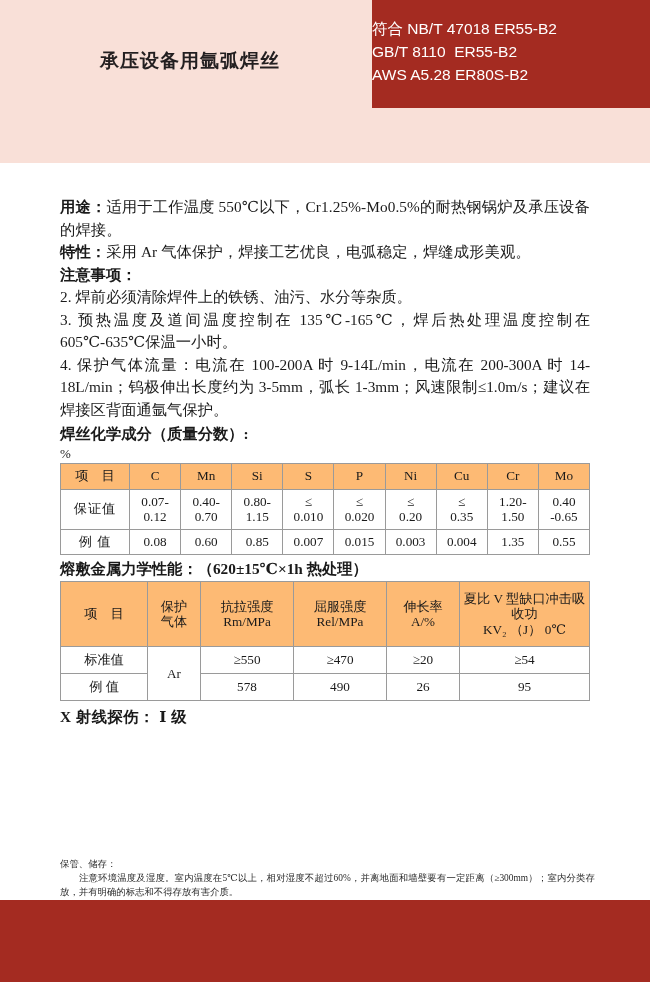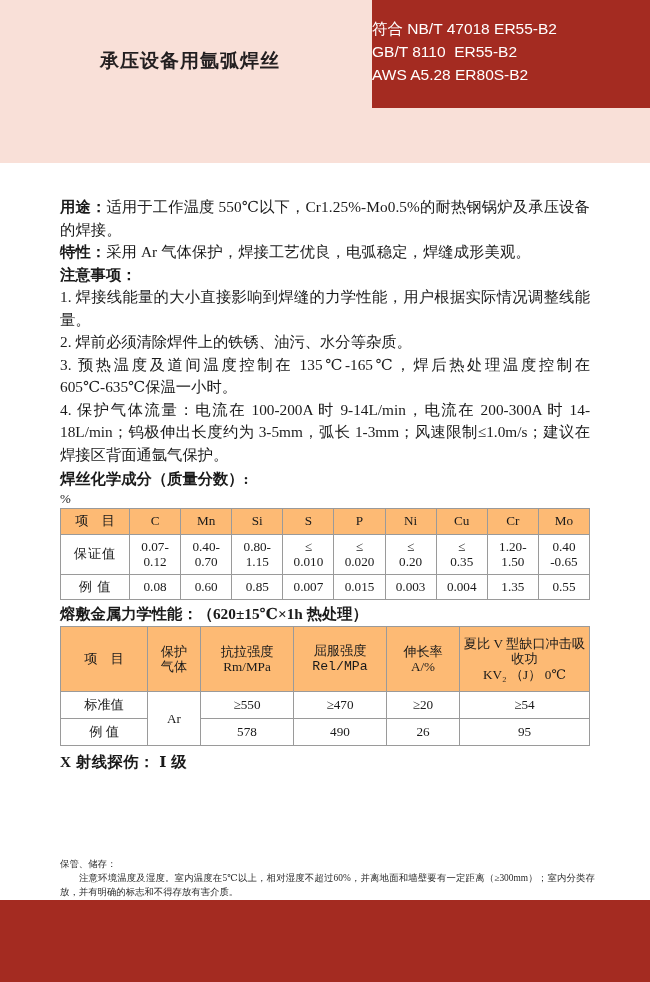--- a/index.html
+++ b/index.html
@@ -133,21 +133,21 @@
   #chem-table th.c-item { width: 66px; }
   #chem-table th { height: 21px; }
   #chem-table td.row-label { letter-spacing: 1px; }
   #chem-table tr.guar td { height: 35px; }
   #chem-table tr.samp td { height: 20px; }
 
   
   #mech-table th.m-item { width: 84px; }
   #mech-table th.m-gas  { width: 50px; }
   #mech-table th.m-ts   { width: 90px; }
-  #mech-table th.m-ys   { width: 90px; font-family: Liberation Mono, monospace; }
+  #mech-table th.m-ys   { width: 90px; }
   #mech-table th.m-el   { width: 70px; }
   #mech-table thead th { height: 60px; }
   #mech-table tbody td { height: 22px; }
 
   .xray {
     font-size: 15.3px;
     font-weight: 700;
     margin-top: 6px;
     letter-spacing: 0.5px;
   }
@@ -190,21 +190,20 @@
 
 <div class="body-wrap">
   <div class="content">
 
     <p class="para"><span class="lead">用途：</span><span>适用于工作温度 550℃以下，Cr1.25%-Mo0.5%的耐热钢锅炉及承压设备的焊接。</span></p>
 
     <p class="para"><span class="lead">特性：</span><span>采用 Ar 气体保护，焊接工艺优良，电弧稳定，焊缝成形美观。</span></p>
 
     <p class="sec-head">注意事项：</p>
 
-    <p class="note-item">1. 焊接线能量的大小直接影响到焊缝的力学性能，用户根据实际情况调整线能量。</p>
     <p class="note-item">2. 焊前必须清除焊件上的铁锈、油污、水分等杂质。</p>
     <p class="note-item">3. 预热温度及道间温度控制在 135℃-165℃，焊后热处理温度控制在605℃-635℃保温一小时。</p>
     <p class="note-item">4. 保护气体流量：电流在 100-200A 时 9-14L/min，电流在 200-300A 时 14-18L/min；钨极伸出长度约为 3-5mm，弧长 1-3mm；风速限制≤1.0m/s；建议在焊接区背面通氩气保护。</p>
 
     <div class="sec-head-row">
       <span class="sec-head">焊丝化学成分（质量分数）:</span>
       <span class="unit-right">%</span>
     </div>
 
     <table class="dt" id="chem-table">

